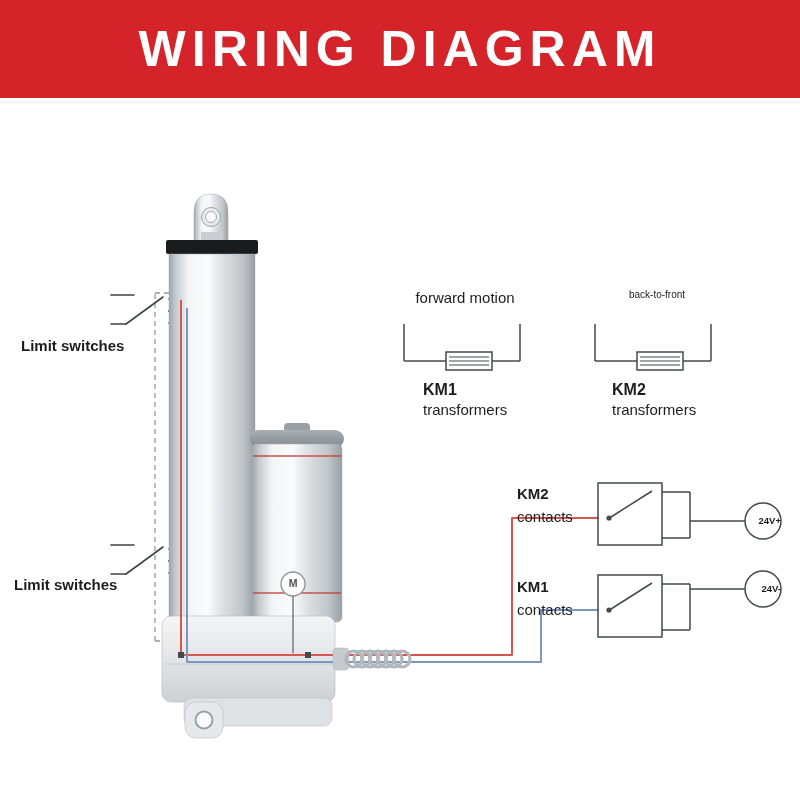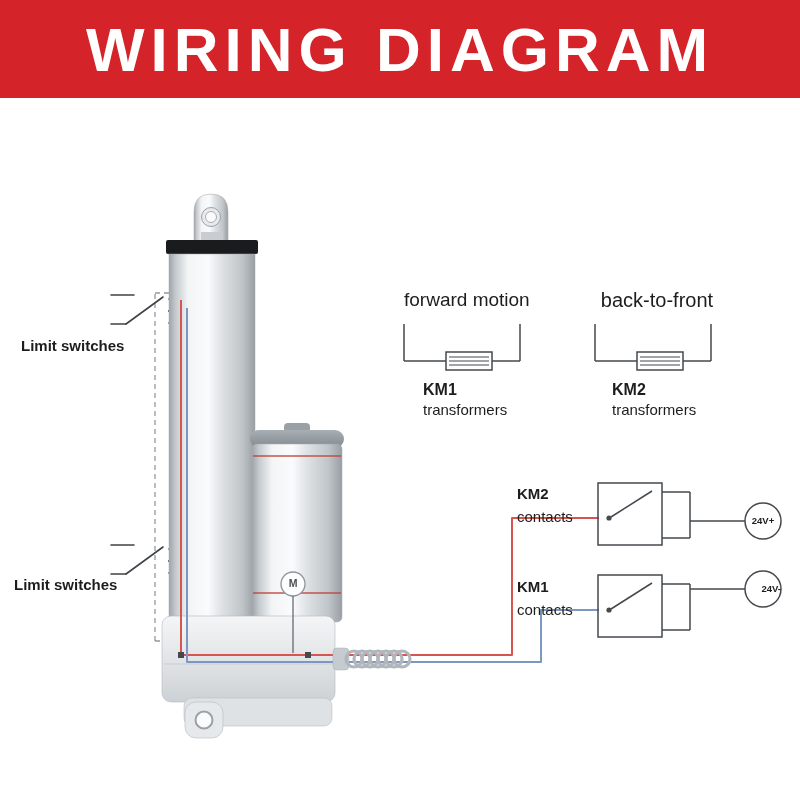--- a/index.html
+++ b/index.html
@@ -1,34 +1,34 @@
 <!DOCTYPE html>
 <html style="--header-bg: #d42329; --header-text: #ffffff; --wire-red: #d65550; --wire-blue: #7b97c2; --circuit-line: #45494e;"><head>
 <meta charset="utf-8">
 <style>
   *{margin:0;padding:0;box-sizing:border-box}
   html,body{width:800px;height:800px}
   body{position:relative;background:#ffffff;font-family:"Liberation Sans",sans-serif;overflow:hidden}
   .header{position:absolute;top:0;left:0;width:800px;height:98px;background:var(--header-bg,#d42329);display:flex;align-items:center;justify-content:center}
-  .header h1{color:var(--header-text,#ffffff);font-size:62px;font-weight:800;letter-spacing:6px}
+  .header h1{color:var(--header-text,#ffffff);font-size:50px;font-weight:800;letter-spacing:6px}
   svg.diagram{position:absolute;top:0;left:0}
   .lbl{position:absolute;color:#1d1d1d;white-space:nowrap}
   .lbl-limit-top{left:21px;top:337px;font-size:15px;font-weight:600}
   .lbl-limit-bottom{left:14px;top:576px;font-size:15px;font-weight:600}
-  .lbl-caption-km1{left:404px;top:289px;width:122px;text-align:center;font-size:19px;font-weight:500}
-  .lbl-caption-km2{left:596px;top:289px;width:122px;text-align:center;font-size:20px;font-weight:500}
+  .lbl-caption-km1{left:404px;top:289px;width:122px;text-align:center;font-size:15px;font-weight:500}
+  .lbl-caption-km2{left:596px;top:289px;width:122px;text-align:center;font-size:10px;font-weight:500}
   .lbl-km1-name{left:423px;top:381px;font-size:16px;font-weight:700}
   .lbl-km1-type{left:423px;top:401px;font-size:15px;font-weight:400}
   .lbl-km2-name{left:612px;top:381px;font-size:16px;font-weight:700}
   .lbl-km2-type{left:612px;top:401px;font-size:15px;font-weight:400}
   .lbl-km2c-name{left:517px;top:485px;font-size:15px;font-weight:600}
   .lbl-km2c-type{left:517px;top:508px;font-size:15px;font-weight:400}
   .lbl-km1c-name{left:517px;top:578px;font-size:15px;font-weight:600}
   .lbl-km1c-type{left:517px;top:601px;font-size:15px;font-weight:400}
-  .lbl-t-plus{left:745px;top:515px;width:36px;text-align:center;font-size:9.5px;font-weight:700}
+  .lbl-t-plus{left:745px;top:515px;width:36px;text-align:right;font-size:9.5px;font-weight:700}
   .lbl-t-minus{left:745px;top:583px;width:36px;text-align:right;font-size:9.5px;font-weight:700}
   .lbl-motor{left:285px;top:577px;width:16px;text-align:center;font-size:10.5px;font-weight:600;color:#4a5056}
   .cl{stroke:var(--circuit-line,#45494e);fill:none;stroke-width:1.5}
   .clf{fill:var(--circuit-line,#45494e);stroke:none}
   .wr{stroke:var(--wire-red,#d9534f);fill:none;stroke-width:2;stroke-linejoin:round}
   .wb{stroke:var(--wire-blue,#7b97c2);fill:none;stroke-width:2;stroke-linejoin:round}
   .sw{stroke:#3f4347;fill:none;stroke-width:1.6;stroke-linecap:round;stroke-linejoin:round}
   .dash{stroke:#94999e;stroke-width:1.3;fill:none;stroke-dasharray:5 4}
   .coilbox{fill:#ffffff;stroke:var(--circuit-line,#45494e);stroke-width:1.5}
   .coilline{stroke:var(--circuit-line,#45494e);stroke-width:1}

